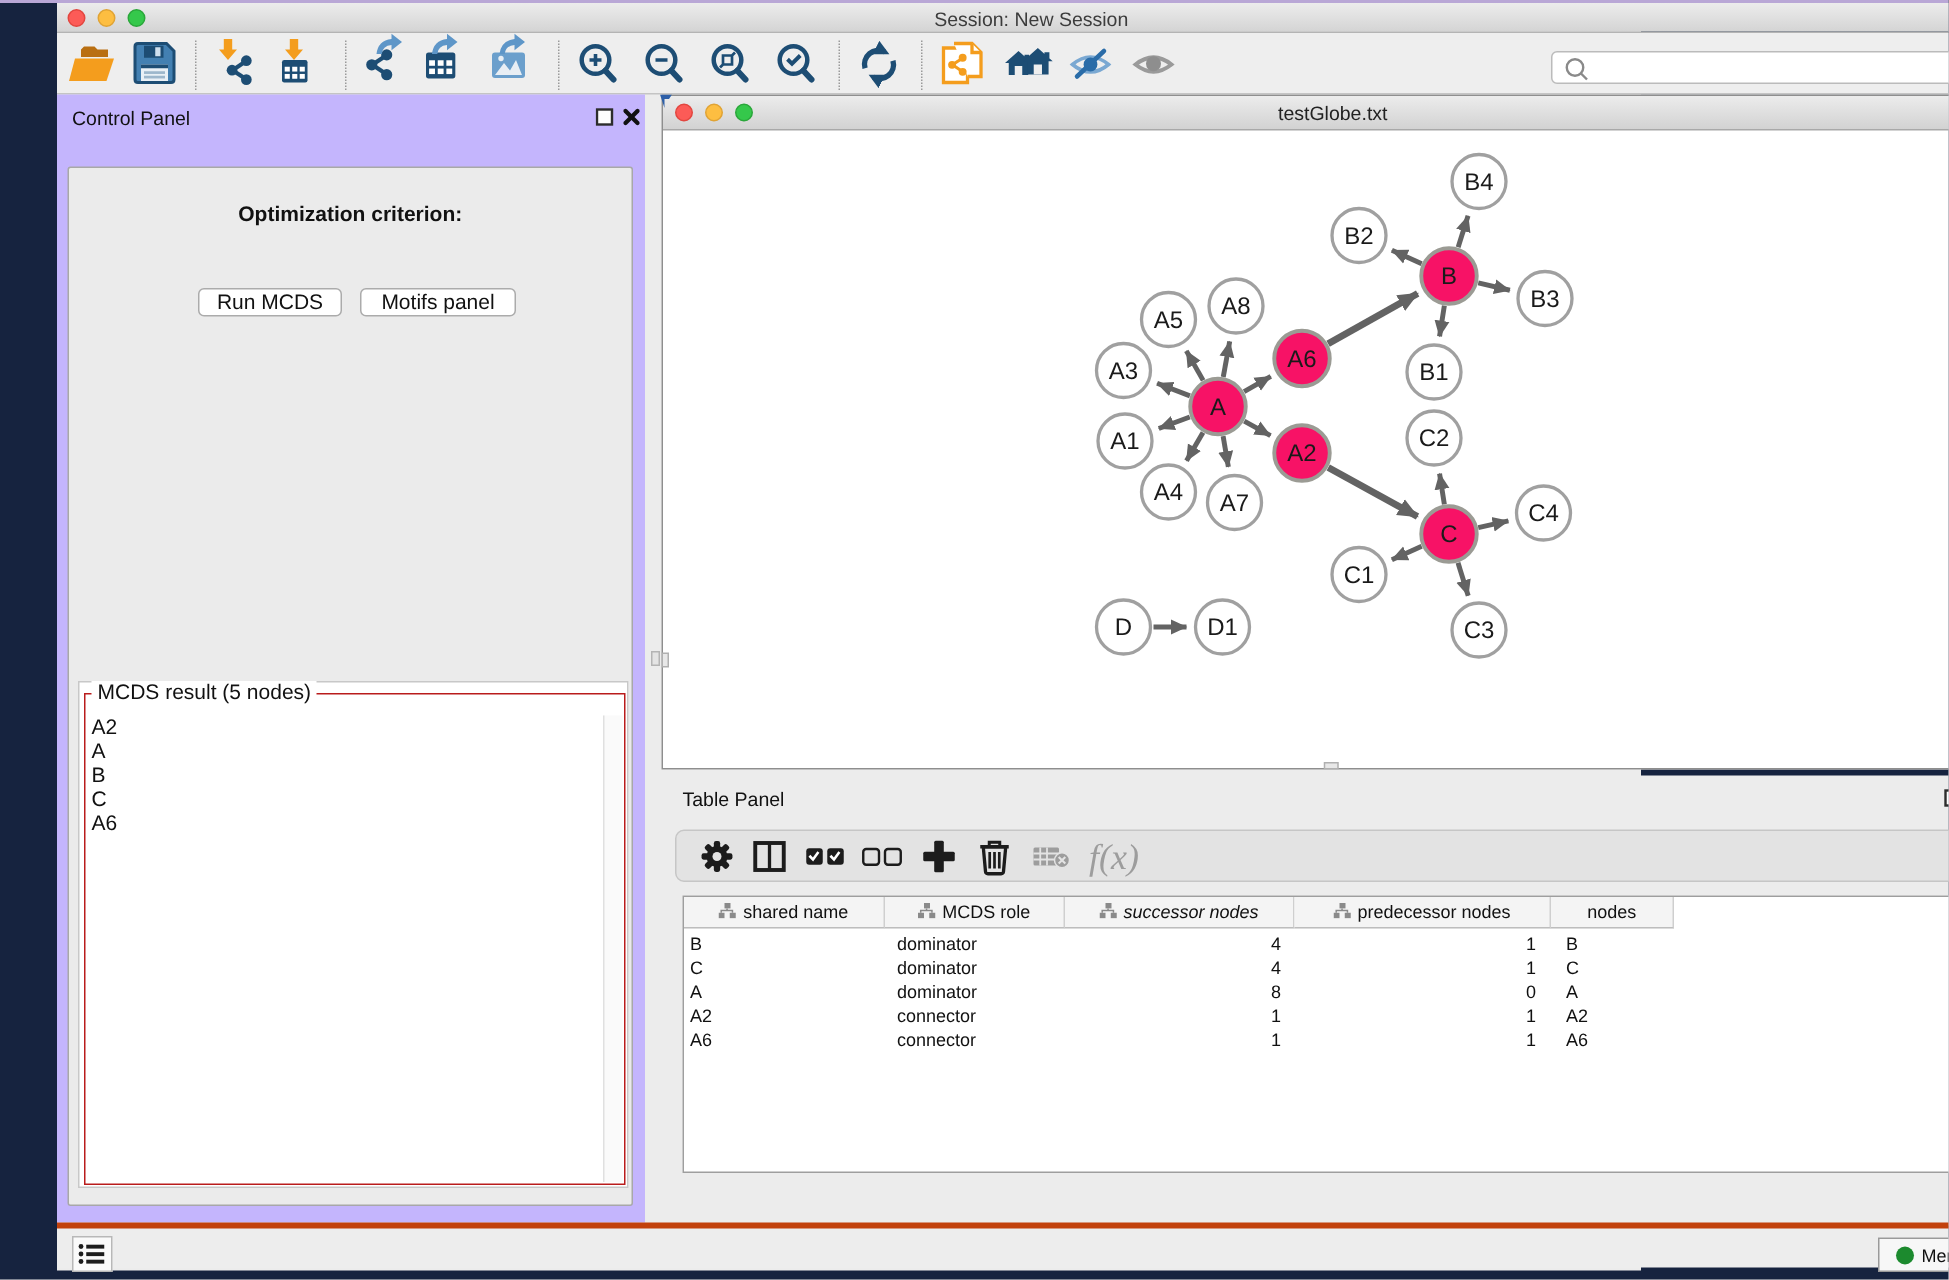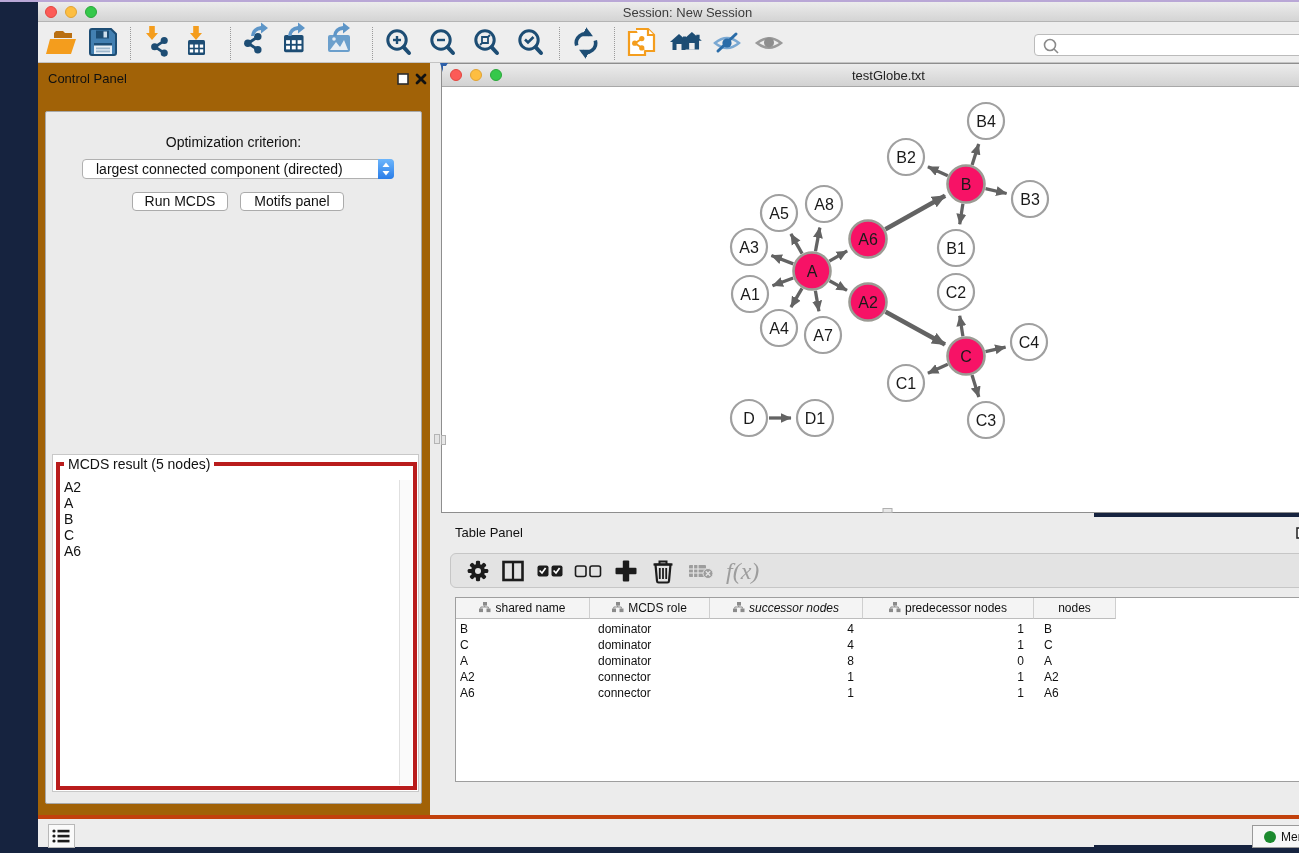--- a/index.html
+++ b/index.html
@@ -13,39 +13,39 @@
   font-size:13px; color:#3c3c3c; }
 .tl { position:absolute; top:4px; width:12px; height:12px; border-radius:50%; }
 
 #toolbar { position:absolute; left:0; top:20px; width:1299px; height:41px;
   background:#eeeeee; border-bottom:1px solid #c4c4c4; overflow:hidden; }
 .sep { position:absolute; top:5px; height:33px; width:0;
   border-left:1px dotted #9a9a9a; }
 #searchbox { position:absolute; left:996px; top:12px; width:294px; height:22px;
   background:#fff; border:1px solid #bbb; border-radius:4px; }
 
-#cpanel { position:absolute; left:0; top:61px; width:392px; height:754px; background:#a16207;padding-left:32px; }
+#cpanel { position:absolute; left:0; top:61px; width:392px; height:754px; background:#c4b5fd;padding-left:32px; }
 #cpanel .hdr { position:absolute; left:10px; top:8px; font-size:13px; color:#111; }
 .tabs { position:absolute; display:flex; }
 .tab { height:20px; line-height:19px; font-size:14px; padding:0 10px; background:#fff;
   border:1px solid #b4b4b4; border-left:none; color:#111; }
 .tab.first { border-left:1px solid #b4b4b4; border-radius:5px 0 0 0; }
 .tab.sel { background:linear-gradient(#6cb0f5,#2f7de8); color:#fff; border-color:#3a7fe0; border-radius:5px; }
 #cpbox { position:absolute; left:7px; top:48px; width:377px; height:693px;
   background:#ebebeb; border:1px solid #a8a8a8; border-radius:2px; }
-#optlabel { position:absolute; left:0; right:0; top:22px; text-align:center; font-size:14px; color:#111; }
+#optlabel { position:absolute; left:0; right:0; top:22px; text-align:center; font-size:14px; color:#111;font-weight:bold; }
 #dropdown { position:absolute; left:36px; top:47px; width:312px; height:20px;
   background:#fff; border:1px solid #b0b0b0; border-radius:4px; font-size:14px;
   line-height:18px; padding-left:13px; color:#111; }
 #dropstep { position:absolute; right:-1px; top:-1px; width:16px; height:20px;
   background:linear-gradient(#6db6fc,#2a7de8); border-radius:0 4px 4px 0; }
 .btn { position:absolute; height:19px; background:#fff; border:1px solid #ababab;
   border-radius:4px; font-size:14px; text-align:center; line-height:17px; color:#111; }
 #mcdsbox { position:absolute; left:6px; top:342px; width:367px; height:338px; background:#fff; border:1px solid #c8c8c8; }
-#mcdsfield { position:absolute; left:3px; top:7px; width:361px; height:328px; border:4px solid #b91c1c; }
+#mcdsfield { position:absolute; left:3px; top:7px; width:361px; height:328px; border:1px solid #b91c1c; }
 #mcdslegend { position:absolute; left:4px; top:-9px; background:#fff; padding:0 4px; font-size:14px; color:#111; line-height:15px; z-index:3; }
 #mcdslist { position:absolute; left:1px; top:1px; right:14px; bottom:1px; background:#fff;
   font-size:14px; line-height:16px; padding:12px 0 0 3px; color:#111; }
 #mcdsscroll { position:absolute; right:1px; top:14px; bottom:1px; width:13px; background:#fafafa; border-left:1px solid #e0e0e0; }
 
 #netwin { position:absolute; left:403px; top:61px; width:895px; height:450px;
   background:#fff; border:1px solid #8e8e8e; }
 #nettitle { position:absolute; left:0; top:0; right:0; height:23px;
   background:linear-gradient(#ececec,#d2d2d2); border-bottom:1px solid #a8a8a8; }
 #nettitle .title { position:absolute; left:0; right:0; top:4px; text-align:center; font-size:13px; color:#222; }
@@ -219,26 +219,20 @@
     <div class="hdr">Control Panel</div>
       <div style="position:absolute;left:359px;top:8px;"><svg width="30" height="12" viewBox="0 0 30 12">
 <rect x="1" y="1" width="10" height="10" fill="#fdfdfd" stroke="#2c2c2c" stroke-width="1.6"></rect>
 <g stroke="#111" stroke-width="2.8" stroke-linecap="round">
             <line x1="20" y1="2" x2="28" y2="10"></line>
             <line x1="28" y1="2" x2="20" y2="10"></line>
           </g>
 </svg></div>
     <div id="cpbox">
       <div id="optlabel">Optimization criterion:</div>
-      <div id="dropdown">largest connected component (directed)<div id="dropstep">
-            <svg width="16" height="20" viewBox="0 0 16 20" style="position:absolute;left:0;top:0;">
-              <path d="M8,3.5 L11.5,8 L4.5,8 z" fill="#fff"></path>
-              <path d="M8,16.5 L11.5,12 L4.5,12 z" fill="#fff"></path>
-            </svg>
-          </div></div>
       <div class="btn" style="left:86px;top:80px;width:96px;">Run MCDS</div>
       <div class="btn" style="left:194px;top:80px;width:104px;">Motifs panel</div>
       <div id="mcdsbox">
         <div id="mcdsfield">
           <div id="mcdslegend">MCDS result (5 nodes)</div>
           <div id="mcdslist">A2<br>A<br>B<br>C<br>A6</div>
           <div id="mcdsscroll"></div>
         </div>
       </div>
     </div>

